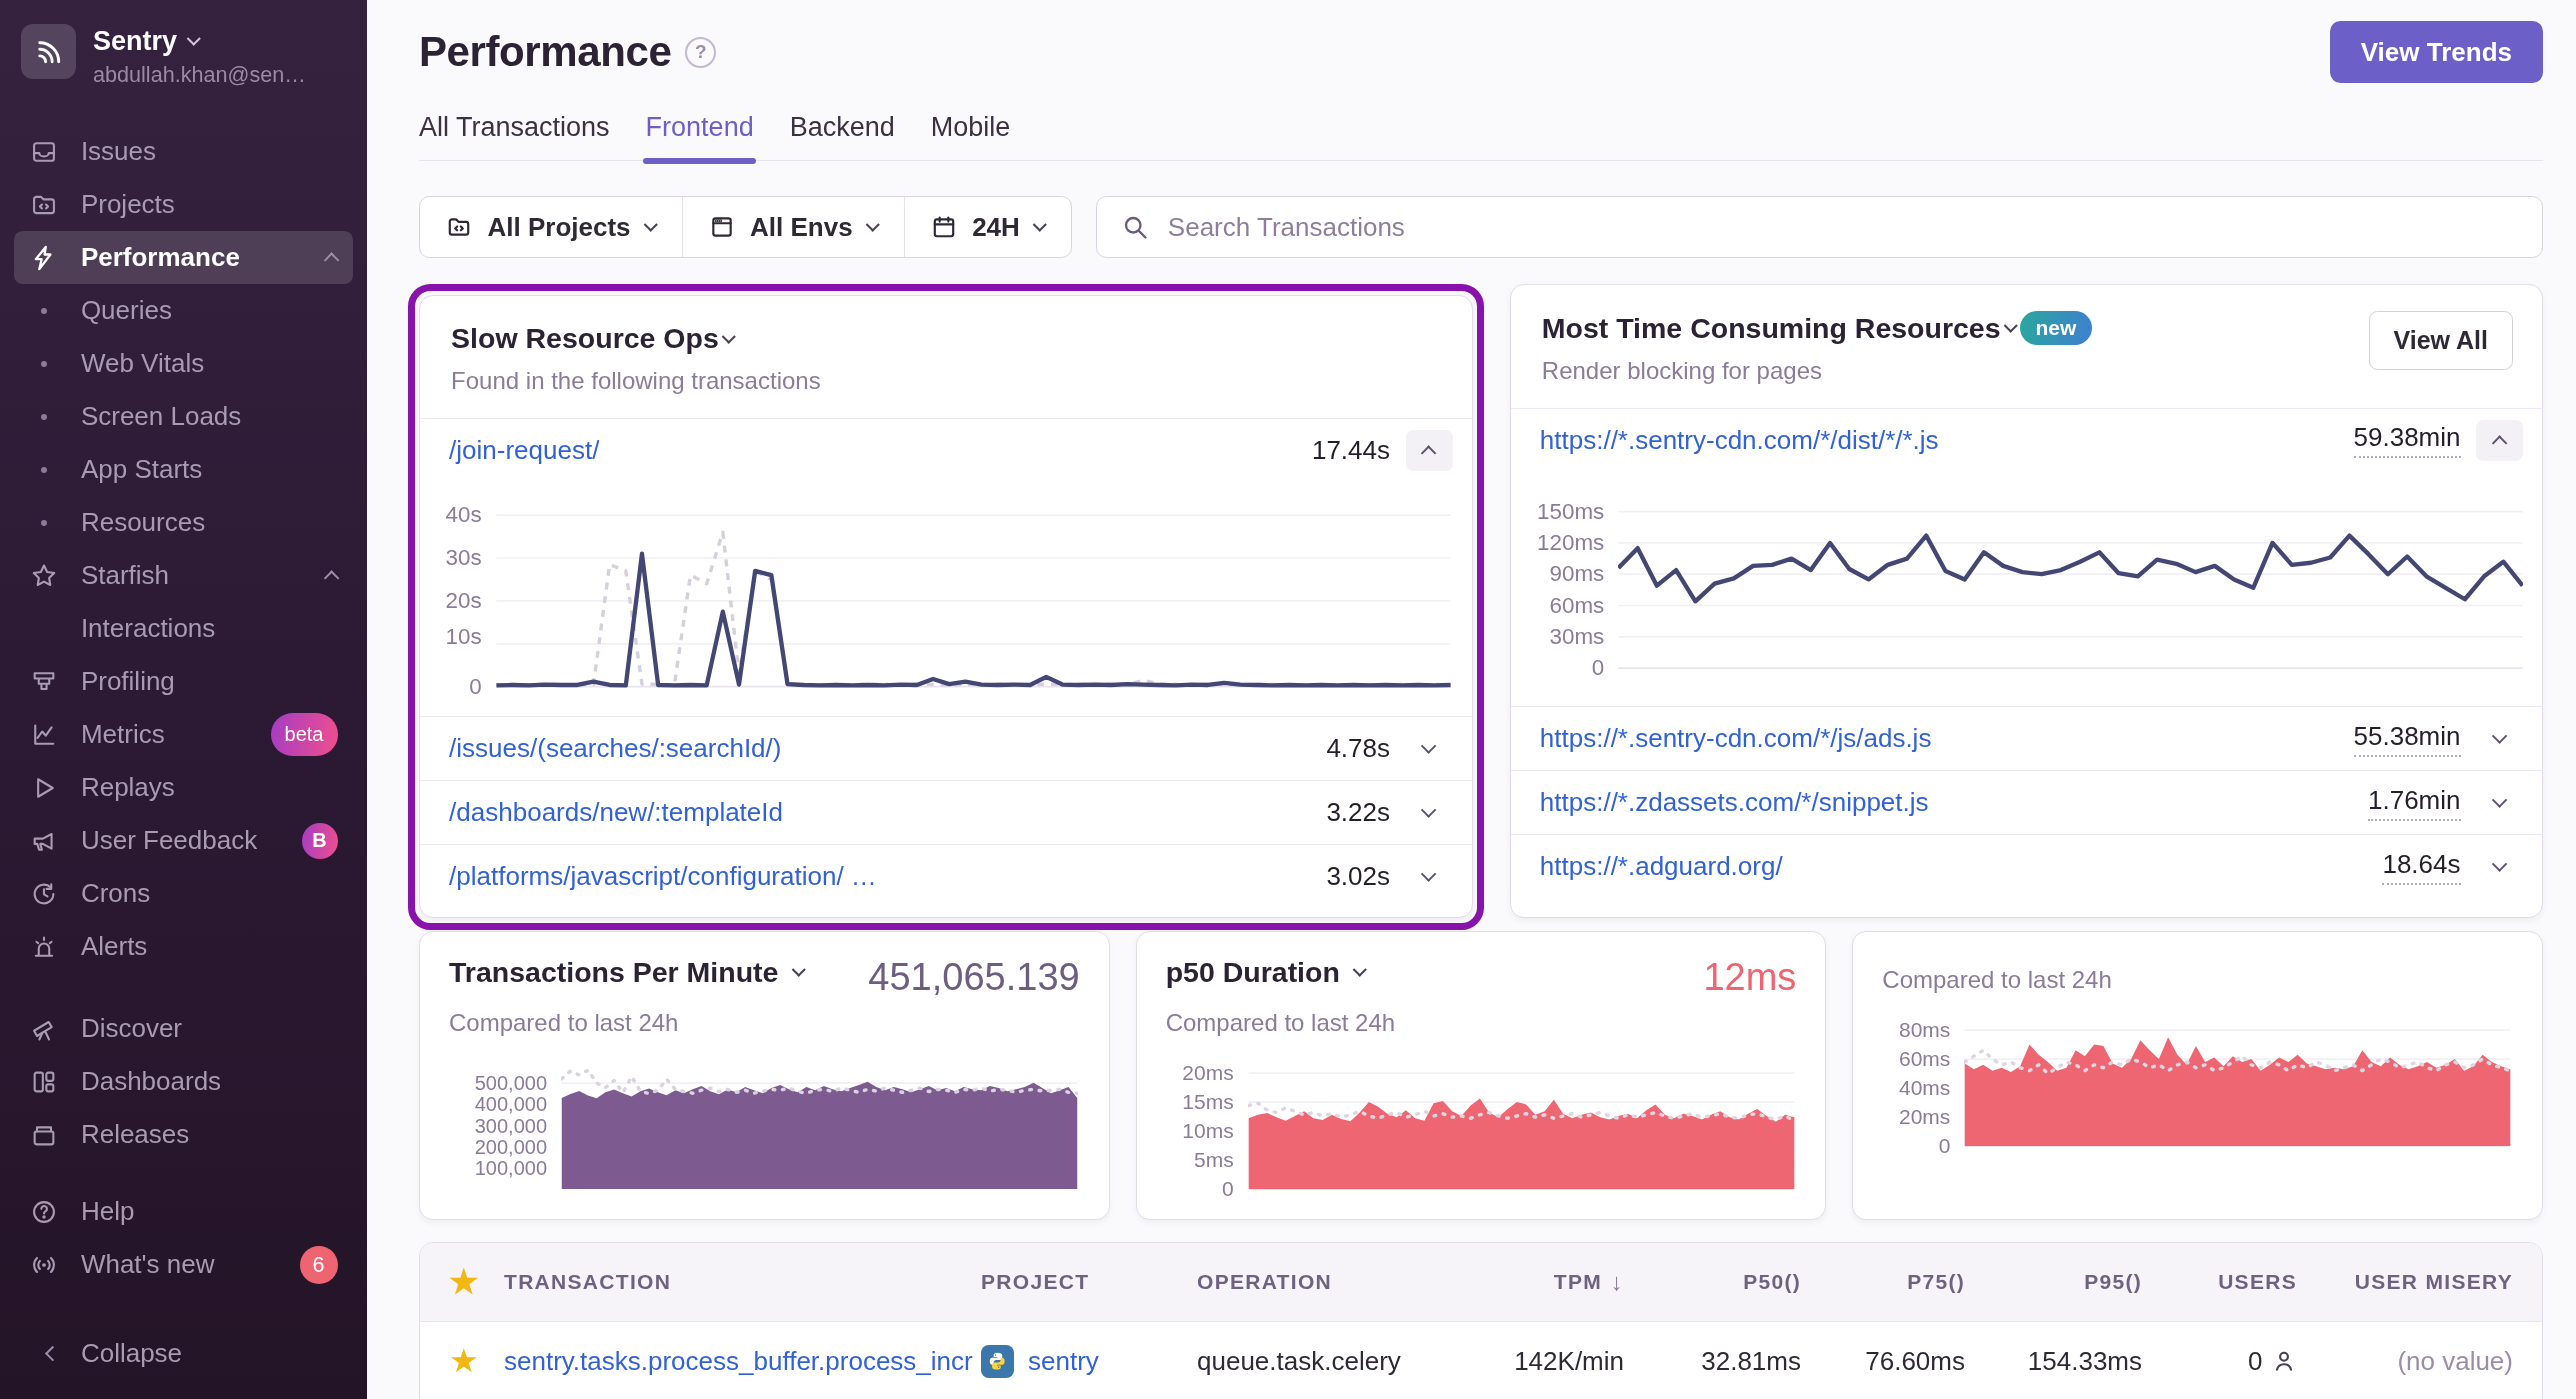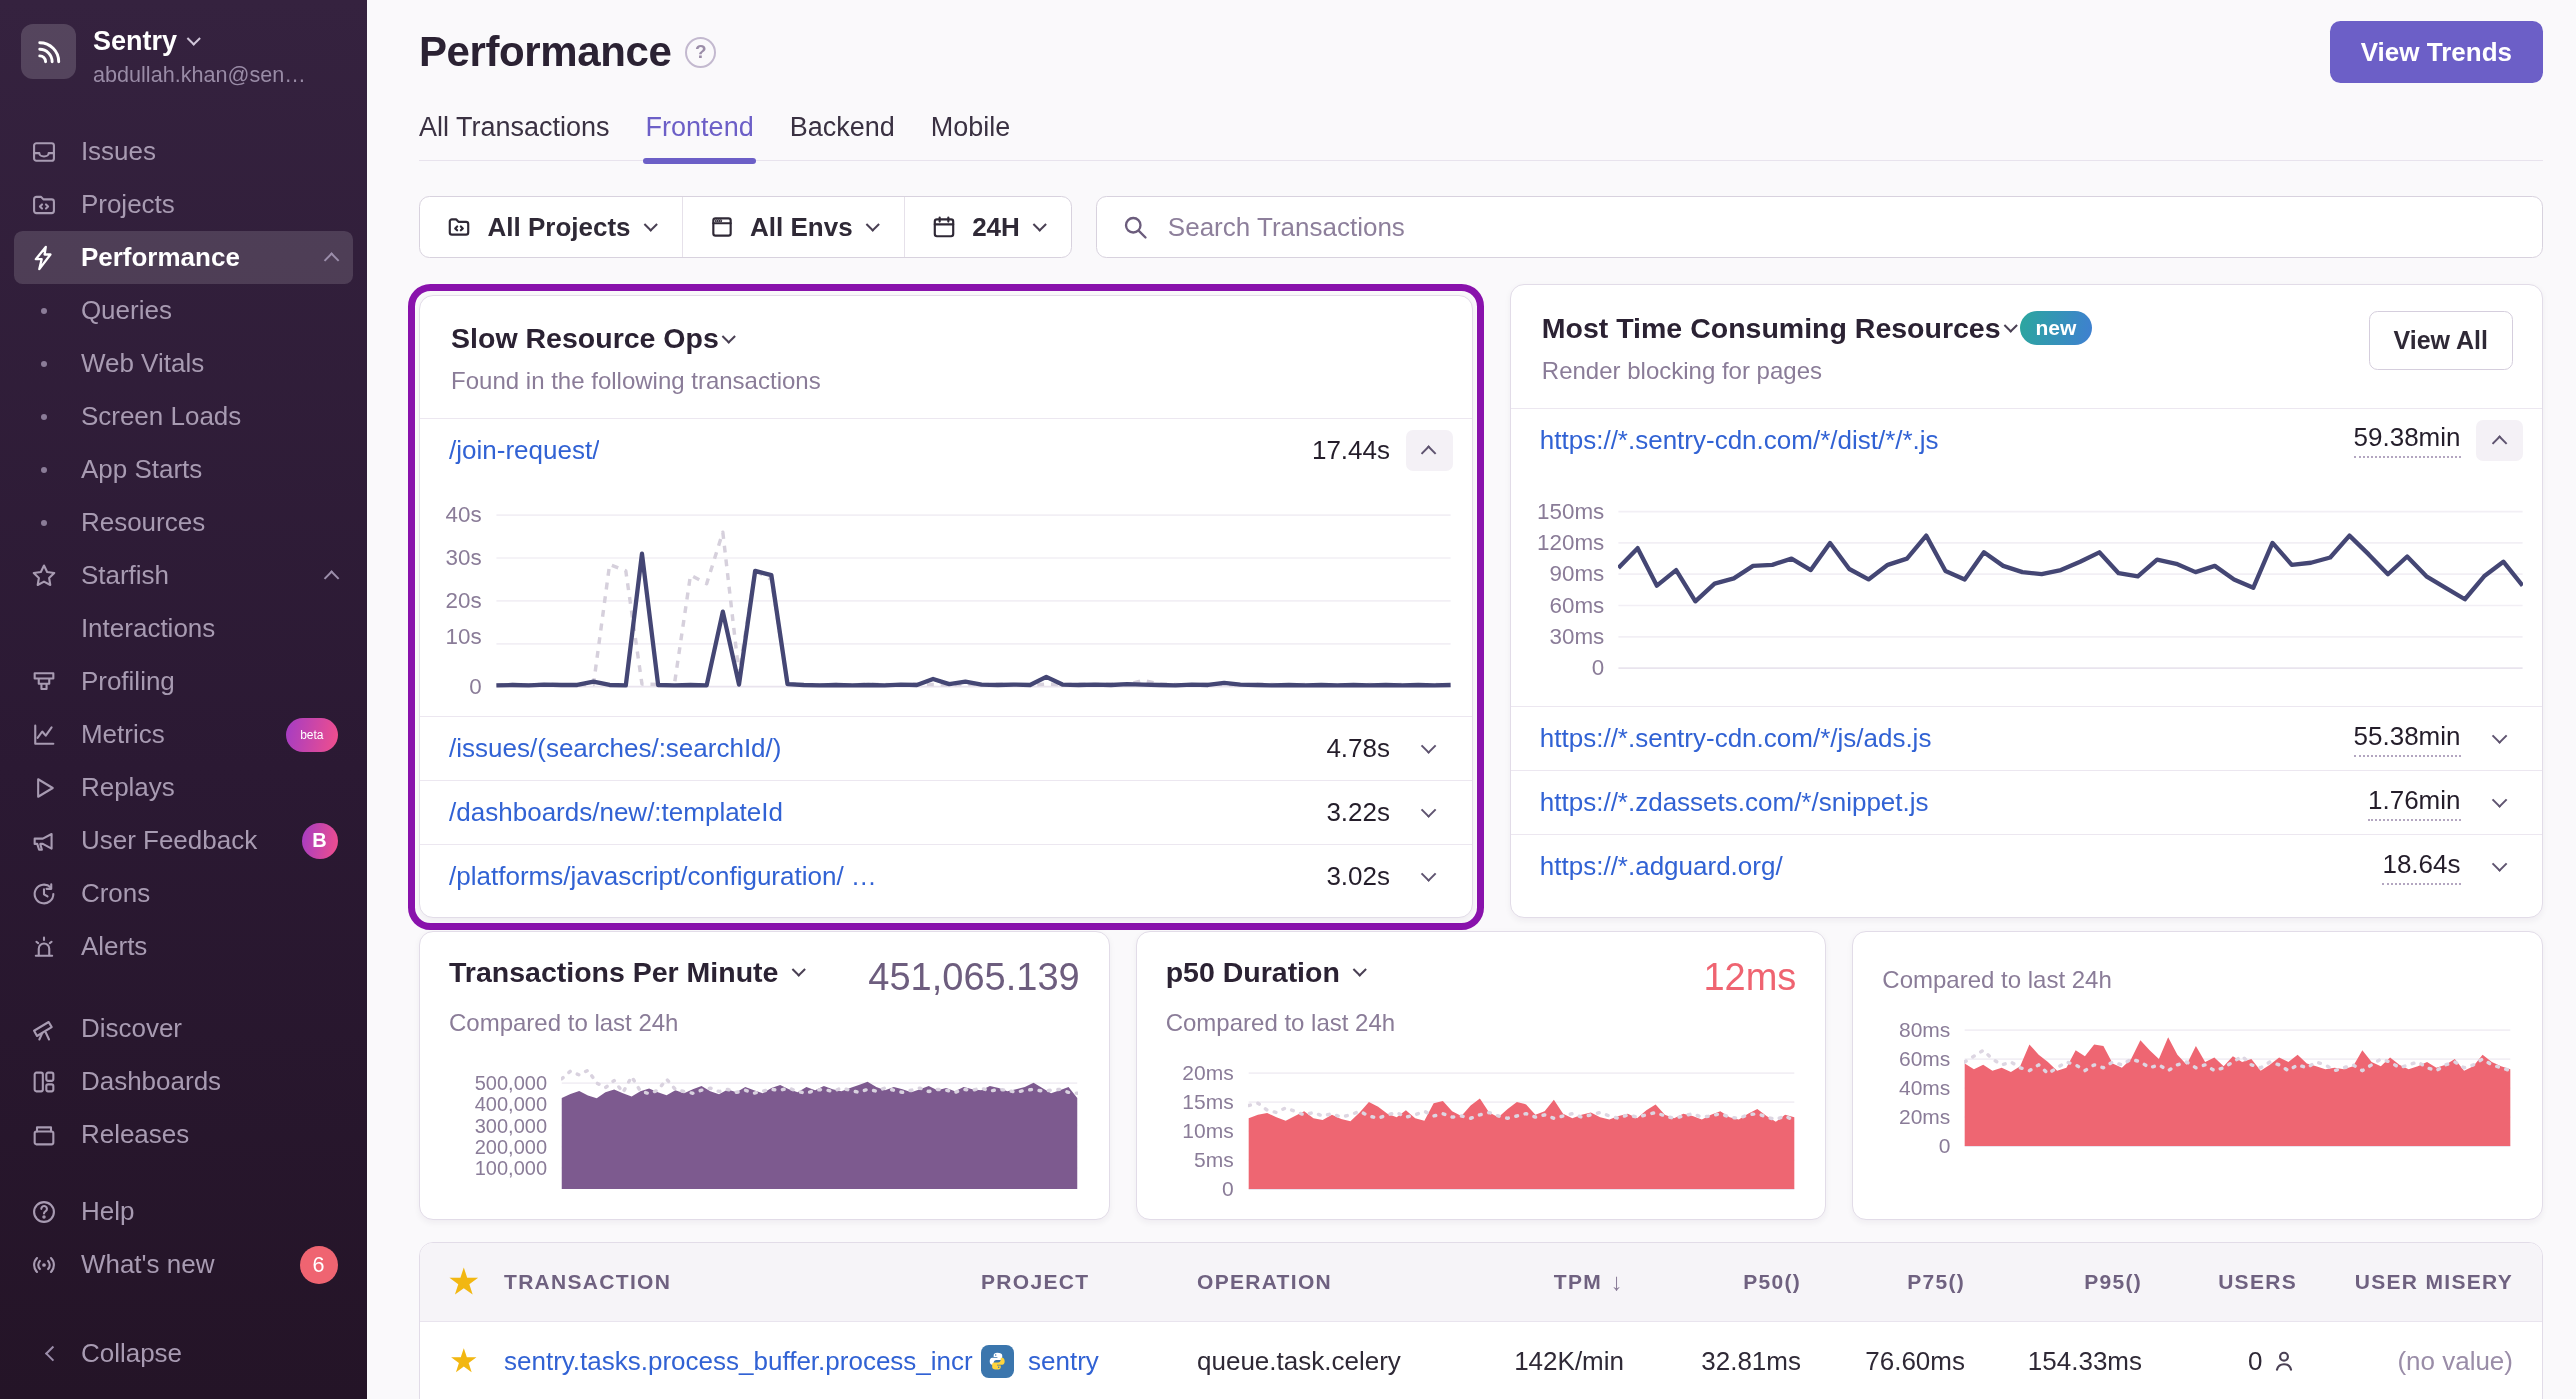--- a/index.html
+++ b/index.html
@@ -22,21 +22,21 @@
   .org-line .chev{width:9.5px;height:9.5px;border-width:2.6px;color:#cfc5d8}
   .email{font-size:21.6px;color:#998ba6;white-space:nowrap;overflow:hidden;text-overflow:ellipsis;max-width:233px;margin-top:5.2px}
   nav{flex:1;display:flex;flex-direction:column;padding:29px 14px 19px}
   .it{display:flex;align-items:center;gap:22.4px;height:53px;padding:0 15.5px;border-radius:8.6px;font-size:26px;color:#a89bb2;cursor:pointer;flex:none}
   .it .ic{width:29px;height:29px;display:grid;place-items:center;flex:none}
   .it.active{background:rgba(255,255,255,.14);color:#fff;font-weight:700}
   .it .dot{width:6px;height:6px;border-radius:50%;background:rgba(170,156,184,.75);margin:0 auto}
   .it .chev{margin-left:auto;color:#9c8eab}
   .gap-lg{margin-top:29px}.gap-md{margin-top:24px}
   .collapse-it{margin-top:auto}
-  .pill{margin-left:auto;font-size:12px;color:#fff;padding:10px 14px;border-radius:862px;background:linear-gradient(100deg,#a43cc4,#f14f8c)}
+  .pill{margin-left:auto;font-size:20px;color:#fff;padding:10px 14px;border-radius:862px;background:linear-gradient(100deg,#a43cc4,#f14f8c)}
   .pill.circle{width:36px;height:36px;padding:0;display:grid;place-items:center;font-weight:700;font-size:20px}
   .count{margin-left:auto;width:38px;height:38px;border-radius:50%;background:#ef6471;color:#fff;font-size:21.6px;display:grid;place-items:center}
   svg.i{stroke:currentColor;fill:none;stroke-width:1.8;stroke-linecap:round;stroke-linejoin:round}
 
   
   .main{flex:1;height:100%;padding:0 33px 0 52px;display:flex;flex-direction:column;overflow:hidden}
   .h-row{display:flex;align-items:center;margin-top:21px}
   h1{font-size:42px;font-weight:800;color:#2b2233;margin:0;letter-spacing:-0.4px}
   .qmark{width:31px;height:31px;border:2.6px solid #c3b9cf;border-radius:50%;color:#9b8da8;display:grid;place-items:center;font-size:19px;font-weight:700;margin-left:14px}
   .btn-trends{margin-left:auto;background:#6C5FC7;color:#fff;font-weight:700;font-size:26px;padding:15.5px 31px;border-radius:10.4px;border:none;cursor:pointer}

